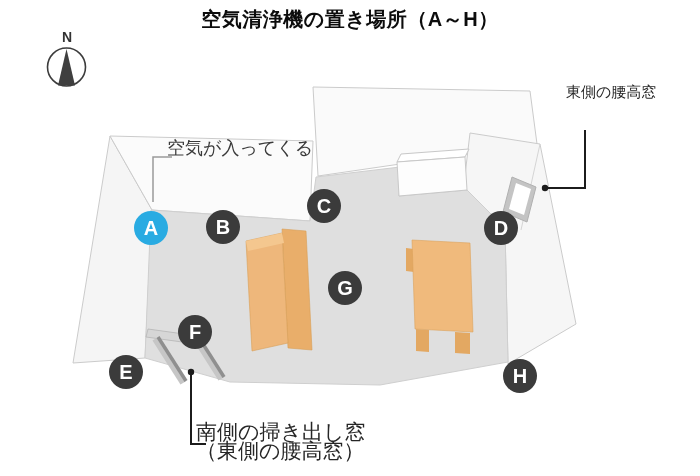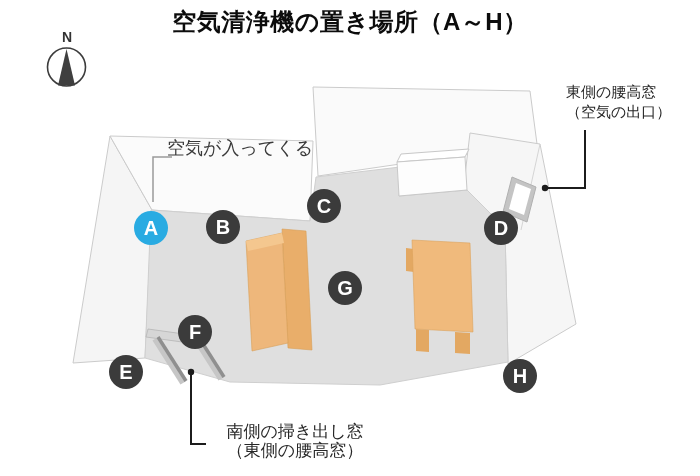--- a/index.html
+++ b/index.html
@@ -4,27 +4,27 @@
 <style>
   html,body{margin:0;padding:0;}
   body{
     width:700px;height:476px;background:#ffffff;overflow:hidden;
     font-family:"Liberation Sans","DejaVu Sans",sans-serif;
   }
   .stage{position:relative;width:700px;height:476px;}
   .stage > svg{position:absolute;left:0;top:0;}
   .title{
     position:absolute;top:6px;left:0;right:0;text-align:center;
-    font-size:24px;font-weight:700;color:#0c0c0c;letter-spacing:.5px;
+    font-size:20px;font-weight:700;color:#0c0c0c;letter-spacing:.5px;
   }
   .ann{position:absolute;white-space:nowrap;}
   .ann div{white-space:nowrap;}
   .ann1{left:167px;top:136px;font-size:18px;line-height:25px;color:#3a3a3a;}
   .ann2{left:566px;top:82px;width:128px;text-align:left;font-size:15px;line-height:20px;color:#262626;}
-  .ann3{left:220px;top:422px;width:150px;text-align:center;font-size:17px;line-height:19px;color:#262626;}
+  .ann3{left:196px;top:422px;width:150px;text-align:center;font-size:21px;line-height:19px;color:#262626;}
   .marker-label{font-size:20px;font-weight:700;fill:#ffffff;}
 </style>
 </head>
 <body>
 
 <div class="stage">
 
   <svg width="700" height="476" viewBox="0 0 700 476">
 
     <g>
@@ -110,20 +110,19 @@
     </g>
   </svg>
 
   <div class="title">空気清浄機の置き場所（A～H）</div>
 
   <div class="ann ann1">
     <div>空気が入ってくる</div>
   </div>
   <div class="ann ann2">
     <div>東側の腰高窓</div>
-    <div>（空気の出口）</div>
   </div>
   <div class="ann ann3">
     <div>南側の掃き出し窓</div>
     <div>（東側の腰高窓）</div>
   </div>
 
 </div>
 
 </body></html>

